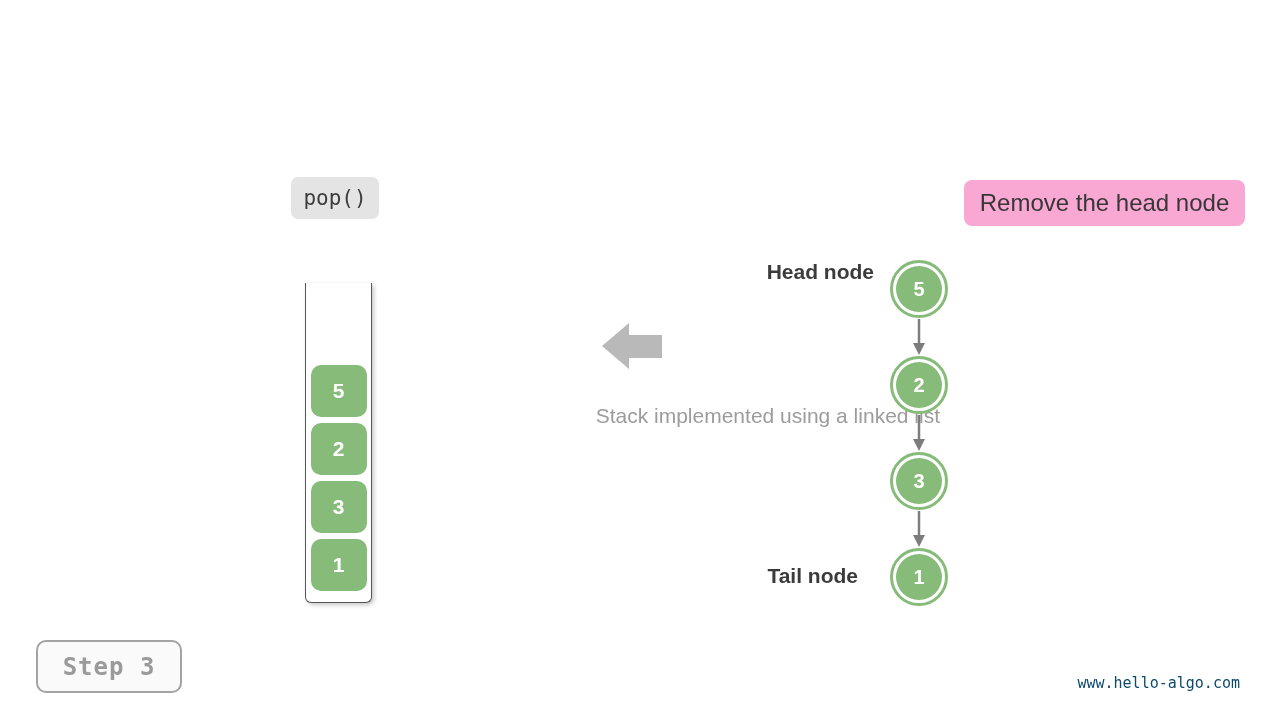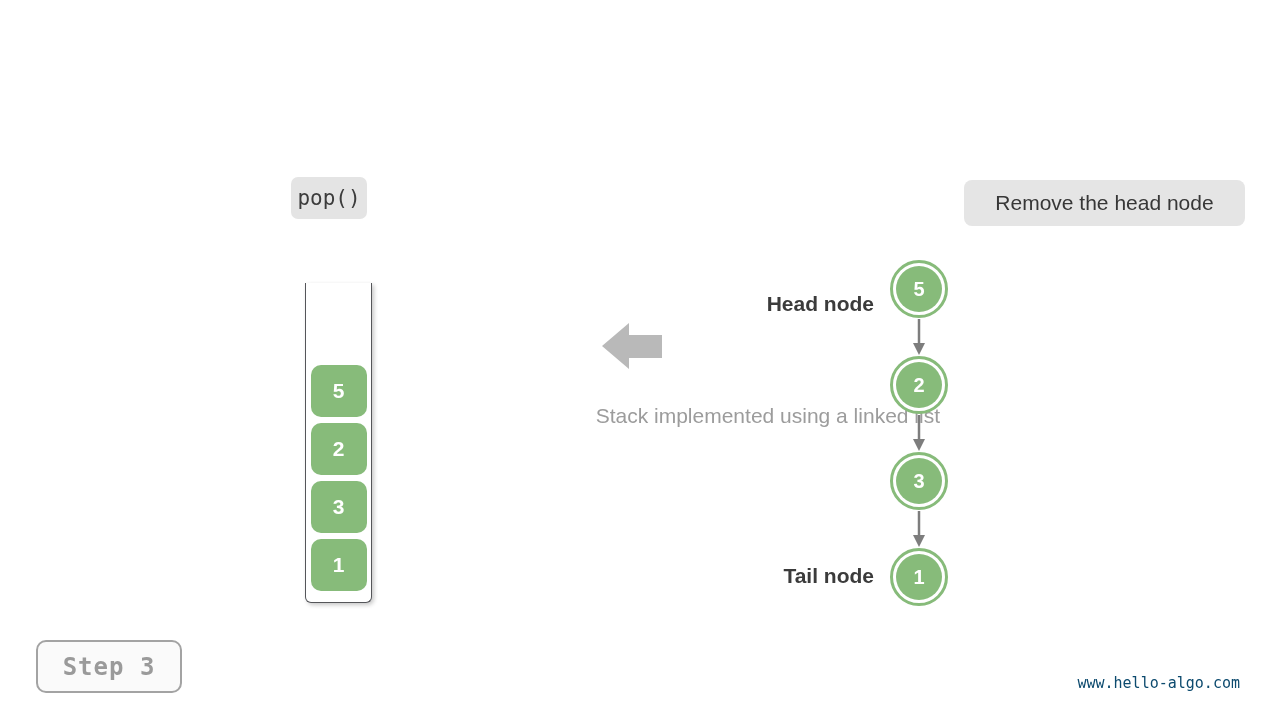--- a/index.html
+++ b/index.html
@@ -7,31 +7,31 @@
     width: 1280px; height: 720px;
     background: #ffffff;
     position: relative;
     overflow: hidden;
     font-family: "Liberation Sans", sans-serif;
   }
   .abs { position: absolute; }
 
   
   .op-box {
-    left: 291px; top: 177px; width: 76px; height: 42px;
+    left: 291px; top: 177px; width: 88px; height: 42px;
     background: #e4e4e4; border-radius: 7px;
     display: flex; align-items: center; justify-content: center;
     font-family: "DejaVu Sans Mono", monospace;
     font-size: 21px; color: #3c3c3c;
   }
   .desc-box {
     left: 964px; top: 180px; width: 281px; height: 46px;
-    background: #e5e5e5; border-radius: 8px;
+    background: #f9a8d4; border-radius: 8px;
     display: flex; align-items: center; justify-content: center;
-    font-size: 21px; color: #373737;
+    font-size: 24px; color: #373737;
   }
 
   
   .stack-container {
     left: 305px; top: 283px; width: 67px; height: 320px;
     box-sizing: border-box;
     border-left: 1.5px solid #55565a;
     border-right: 1.5px solid #55565a;
     border-bottom: 1.5px solid #55565a;
     border-radius: 0 0 6px 6px;
@@ -67,22 +67,22 @@
     background: #87bb7a; color: #ffffff;
     display: flex; align-items: center; justify-content: center;
     font-size: 20px; font-weight: 600;
   }
   .ll-arrow { left: 912px; }
 
   .side-label {
     width: 180px; text-align: right;
     font-size: 21px; font-weight: bold; color: #3b3b3b;
   }
-  .head-label { left: 694px; top: 292px; }
-  .tail-label { left: 694px; top: 564px; }
+  .head-label { left: 694px; top: 260px; }
+  .tail-label { left: 678px; top: 564px; }
 
   
   .step-box {
     left: 36px; top: 640px; width: 146px; height: 53px;
     box-sizing: border-box;
     background: #fafafa;
     border: 2px solid #a3a3a3; border-radius: 10px;
     display: flex; align-items: center; justify-content: center;
     font-family: "DejaVu Sans Mono", monospace;
     font-size: 24px; font-weight: bold; color: #9a9a9a;

